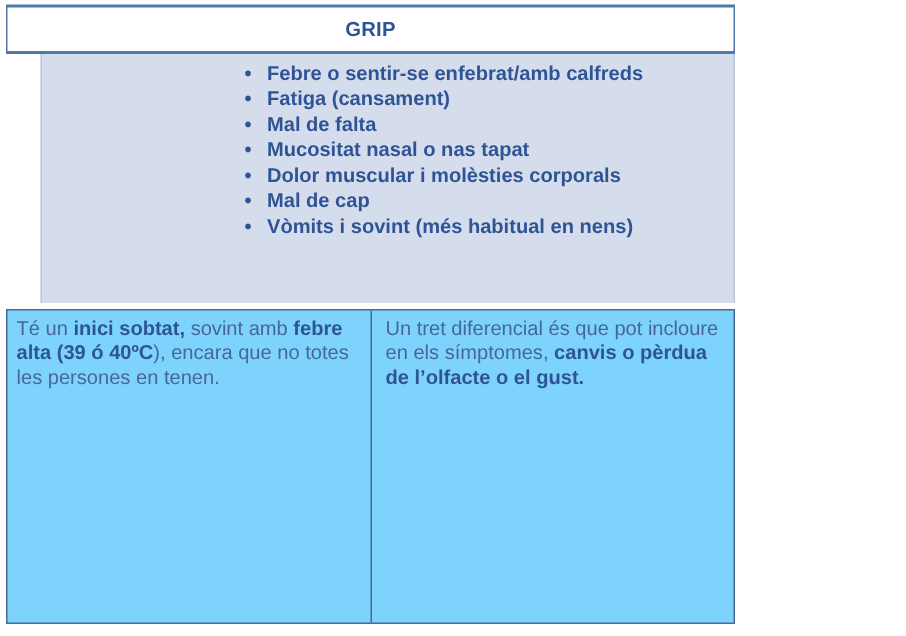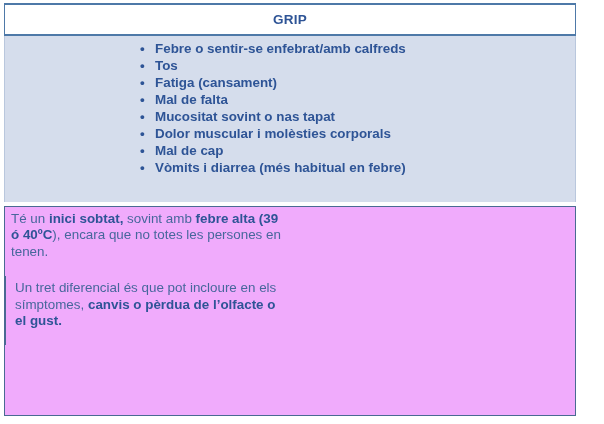--- a/index.html
+++ b/index.html
@@ -10,56 +10,56 @@
     --accent:#2e5496;
     --body:#47679c;
   }
   *{box-sizing:border-box;}
   html,body{margin:0;padding:0;}
   body{
     width:604px;height:424px;position:relative;background:#ffffff;
     font-family:"Liberation Sans",sans-serif;
     -webkit-font-smoothing:antialiased;
   }
-  .doc-table{position:absolute;left:4px;top:3px;width:572px;}
+  .doc-table{position:absolute;left:4px;top:3px;width:486px;}
   .header-row{
     display:flex;height:33px;
     border-top:2px solid var(--border);
     border-bottom:2px solid var(--border);
     border-left:1px solid var(--border);
     border-right:1px solid var(--border);
     background:#ffffff;
   }
   .header-cell{
     flex:1;display:flex;align-items:center;justify-content:center;
     font-size:13.5px;font-weight:bold;color:var(--accent);
     letter-spacing:.2px;
   }
   .header-cell + .header-cell{border-left:1px solid var(--border);}
   .band{
     height:166px;background:var(--band-bg);
     border-left:1px solid var(--band-edge);
     border-right:1px solid var(--band-edge);
     overflow:hidden;
+    margin-left:23px;
   }
   ul.symptoms{list-style:none;margin:0;padding:4px 6px 0 133px;}
   ul.symptoms li{
     position:relative;padding-left:17px;
     font-size:13.4px;font-weight:bold;color:var(--accent);
     line-height:17px;white-space:nowrap;
   }
   ul.symptoms li::before{
     content:"\2022";position:absolute;left:2px;top:0;
     font-size:13.4px;color:var(--accent);
   }
   .spacer{height:4px;background:#ffffff;}
   .details{
-    display:flex;height:210px;background:#f0abfc;
+    display:flex;height:210px;background:#7dd3fc;
     border:1px solid var(--border-thin);
-    flex-direction:column;
   }
   .col{
     width:50%;padding:4px 9px 0 6px;
     font-size:13.4px;line-height:16.4px;color:var(--body);
   }
   .col + .col{border-left:1px solid var(--border-thin);padding-left:9px;}
   .col p{margin:0 0 16px 0;}
   .col .b{font-weight:bold;color:var(--accent);}
 </style>
 </head>
@@ -67,27 +67,26 @@
 
 <div class="doc-table">
 
   <div class="header-row">
     <div class="header-cell">GRIP</div>
   </div>
 
   <div class="band">
     <ul class="symptoms">
         <li>Febre o sentir-se enfebrat/amb calfreds</li>
-        <li>Tos</li>
         <li>Fatiga (cansament)</li>
         <li>Mal de falta</li>
-        <li>Mucositat sovint o nas tapat</li>
+        <li>Mucositat nasal o nas tapat</li>
         <li>Dolor muscular i molèsties corporals</li>
         <li>Mal de cap</li>
-        <li>Vòmits i diarrea (més habitual en febre)</li>
+        <li>Vòmits i sovint (més habitual en nens)</li>
       </ul>
   </div>
 
   <div class="spacer"></div>
 
   <div class="details">
     <div class="col">
         <p><span>Té un </span><span class="b">inici sobtat,</span><span> sovint amb </span><span class="b">febre alta (39 ó 40ºC</span><span>), encara que no totes les persones en tenen.</span></p>
       </div>
     <div class="col">

